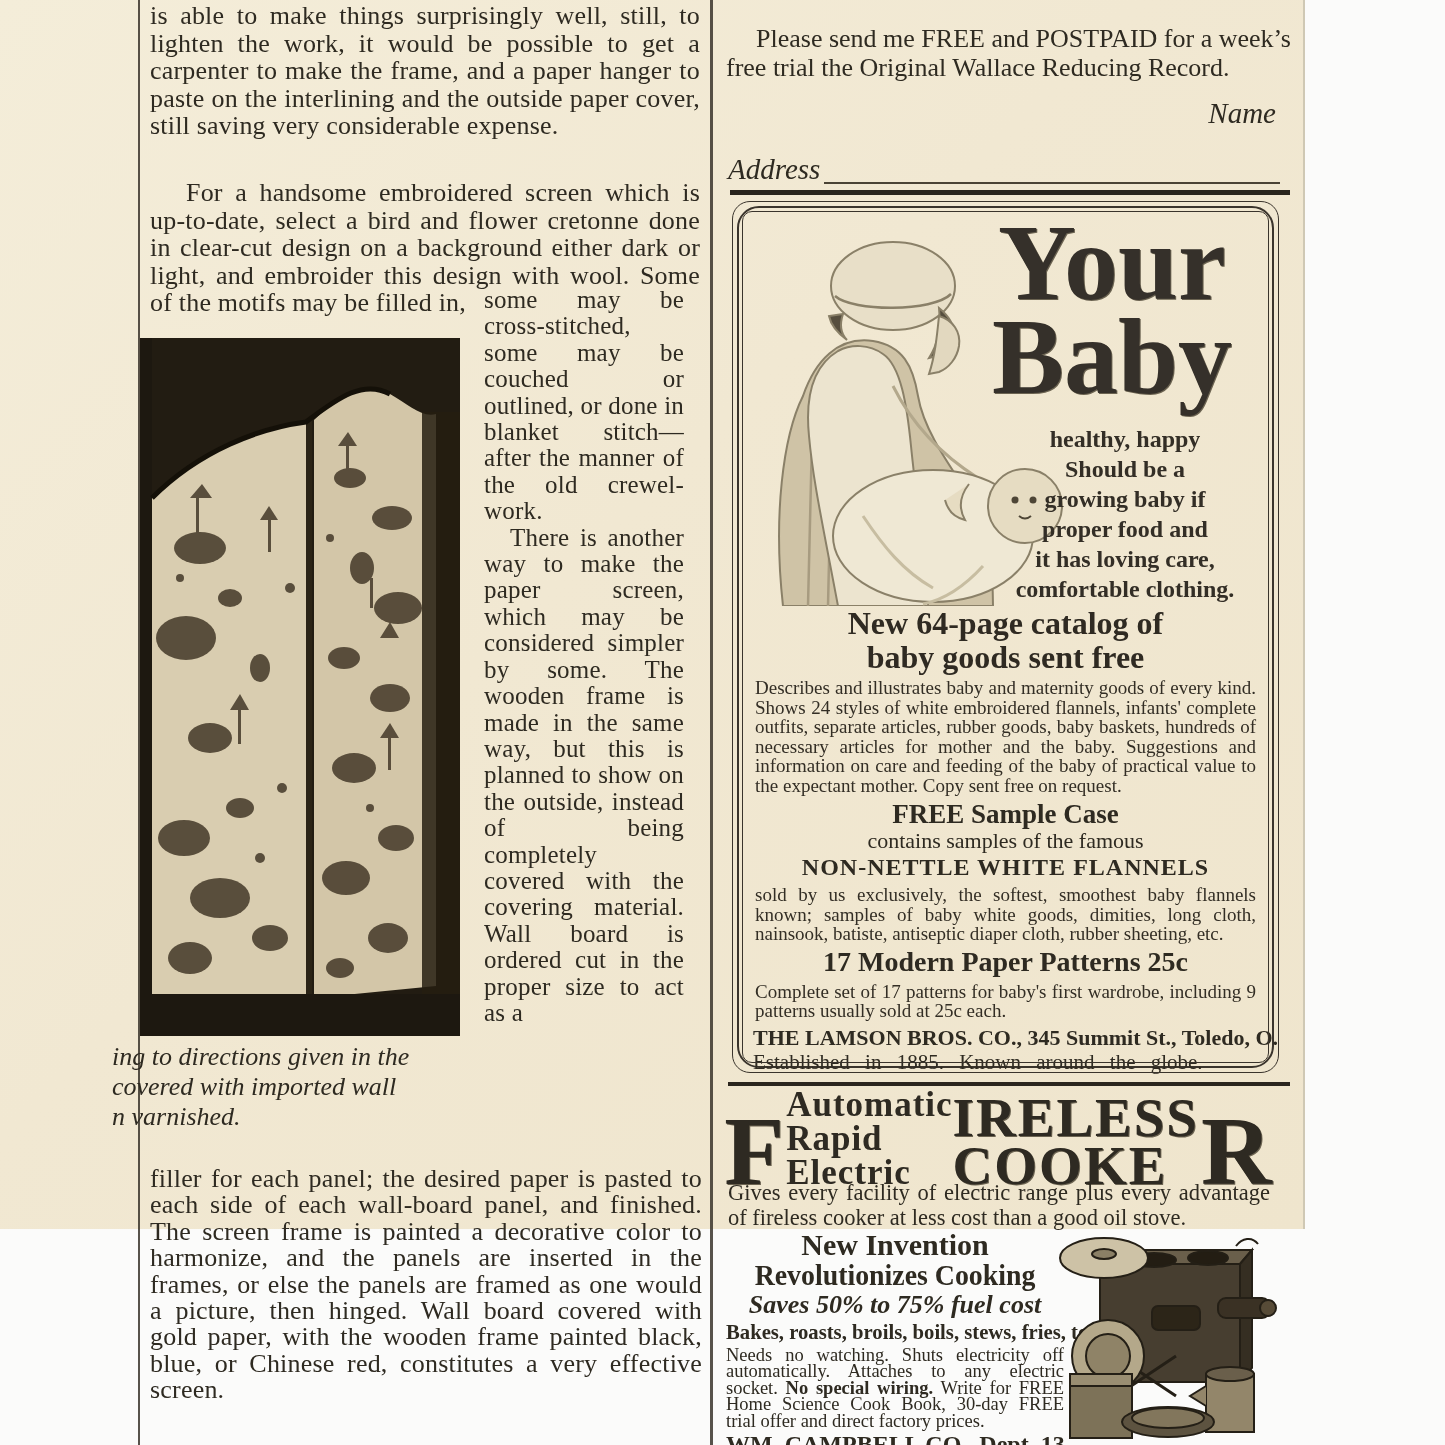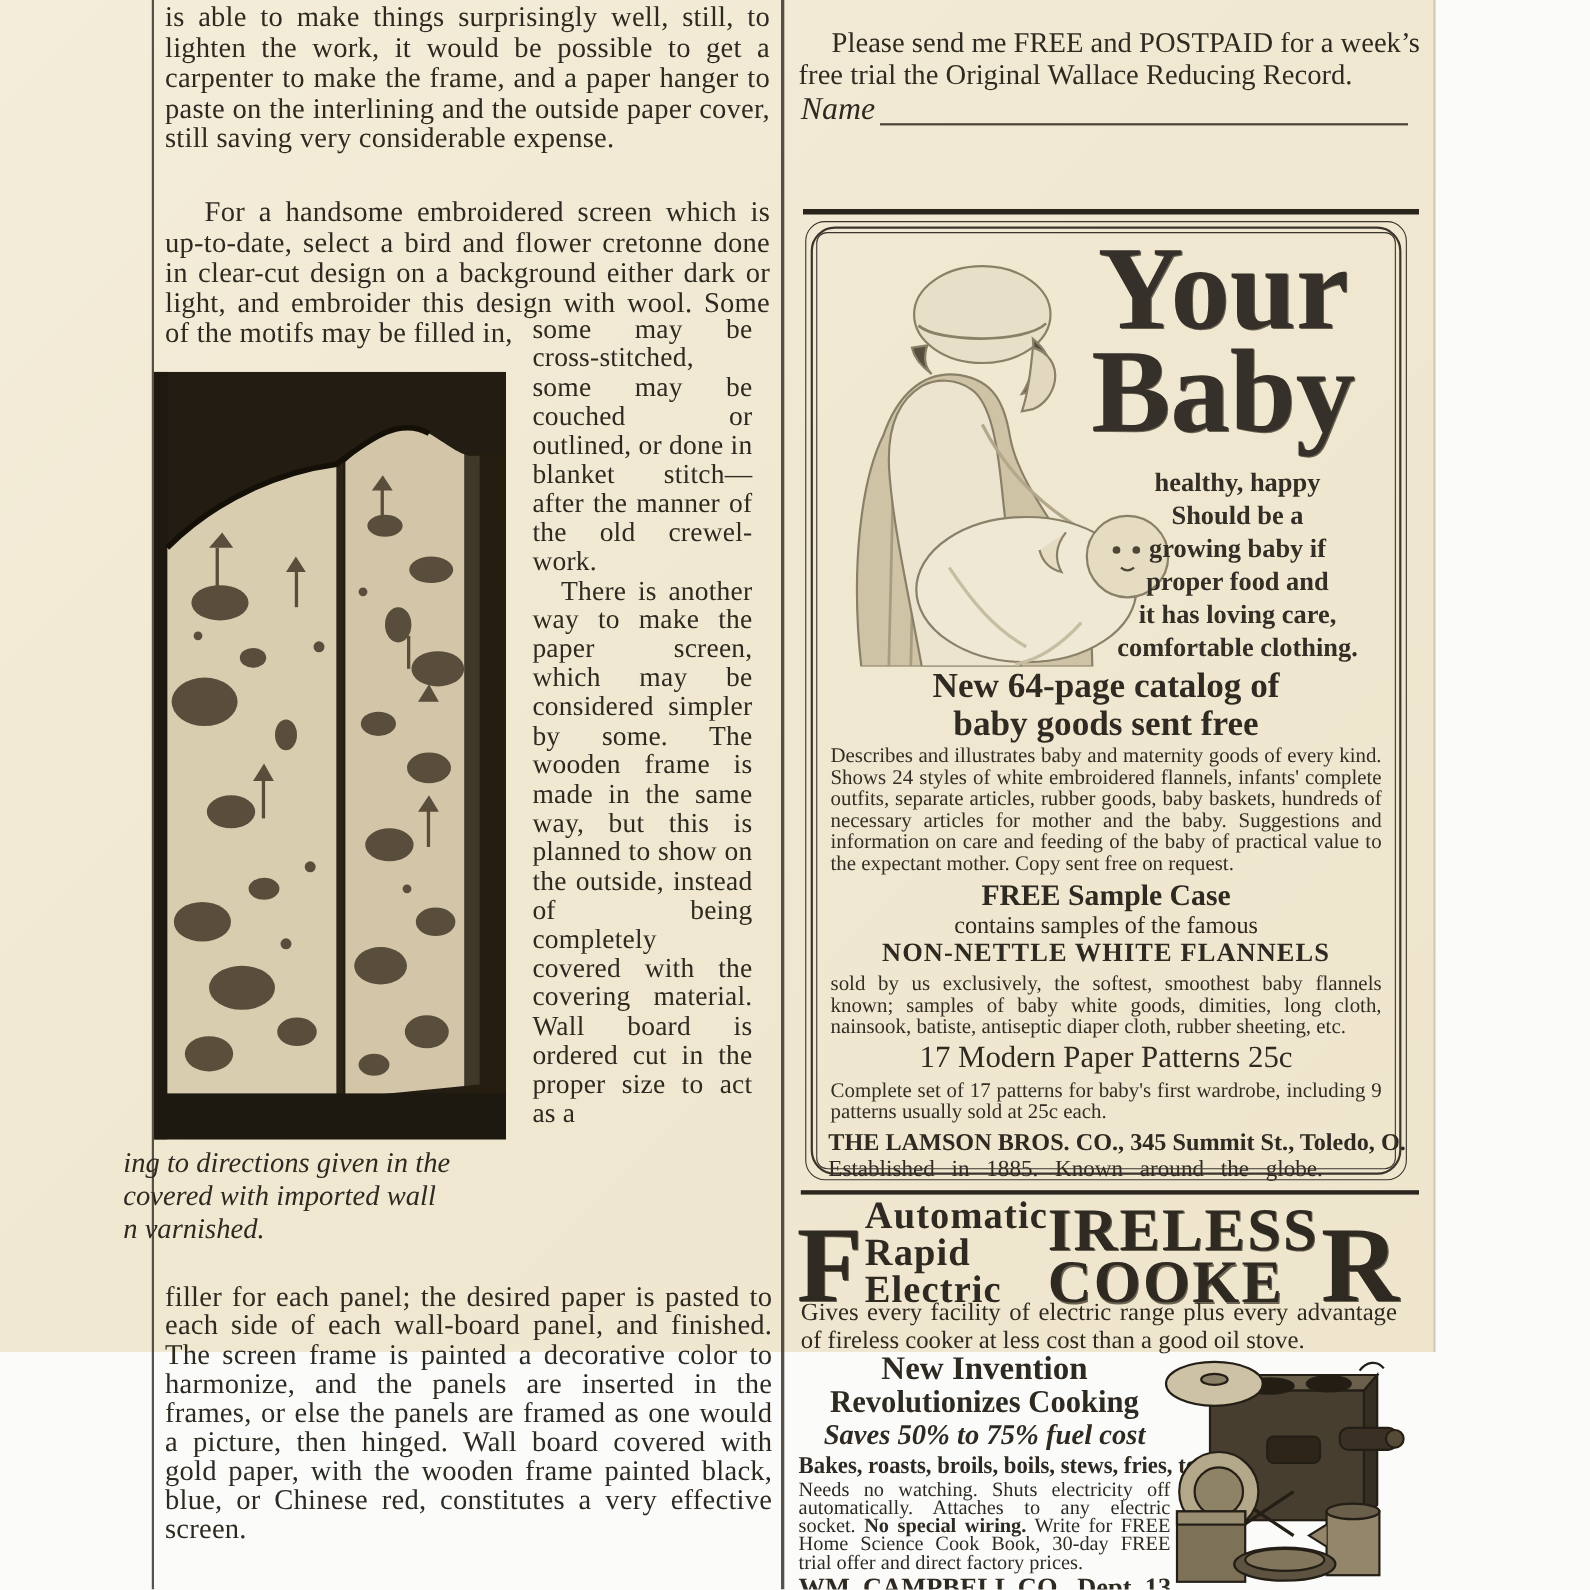--- a/index.html
+++ b/index.html
@@ -36,21 +36,21 @@
     font-style:italic;font-size:26px;line-height:30px;white-space:nowrap;
   }
 
   
   .coupon{position:absolute;left:726px;top:0;width:566px;}
   .coupon .cline{font-size:26px;line-height:29px;}
   .coupon .cline.first{text-indent:30px;margin-top:24px;}
   .form-row{position:absolute;left:2px;display:flex;width:552px;align-items:flex-end;}
   .form-row .flabel{font-style:italic;font-size:29px;line-height:30px;padding-right:4px;}
   .form-row .fill-line{flex:1;border-bottom:2px solid #4a4335;height:24px;}
-  .row-name{top:84px;}
+  .row-name{top:98px;flex-direction:column;}
   .row-address{top:154px;}
   .thick-rule{position:absolute;left:730px;top:190px;width:560px;height:5px;background:#29251d;}
 
   
   .adbox{
     position:absolute;left:737px;top:206px;width:537px;height:862px;
     border:2.5px solid #3a342c;border-radius:22px;box-sizing:border-box;
   }
   .adbox::before{content:"";position:absolute;inset:3px;border:1.5px solid #3a342c;border-radius:10px;pointer-events:none;}
   .adbox::after{content:"";position:absolute;inset:-7px;border:1.5px solid #3a342c;border-radius:18px;pointer-events:none;}
@@ -63,21 +63,21 @@
   }
   .yb-sub{
     position:absolute;left:244px;top:216px;width:284px;text-align:center;
     font-weight:bold;font-size:24px;line-height:30px;color:#332e26;
   }
   .h-catalog{text-align:center;font-weight:bold;font-size:32px;line-height:34px;margin:0 8px;color:#2f2a22;}
   .ad-body{font-size:19px;line-height:19.5px;text-align:justify;margin:4px 16px 0 16px;color:#332e25;}
   .h-free{text-align:center;font-weight:bold;font-size:27px;line-height:30px;margin-top:4px;}
   .sub-free{text-align:center;font-size:22px;line-height:24px;}
   .h-flannel{text-align:center;font-weight:bold;font-size:24px;line-height:28px;letter-spacing:1px;}
-  .h-patterns{text-align:center;font-weight:normal;font-size:28px;line-height:32px;margin-top:2px;}
+  .h-patterns{text-align:center;font-weight:bold;font-size:28px;line-height:32px;margin-top:2px;}
   .company-line{font-weight:bold;font-size:22px;line-height:25px;margin:4px 14px 0 14px;white-space:nowrap;}
   .estab-line{font-size:21px;line-height:24px;margin:0 14px;word-spacing:10px;text-align:justify;}
 
   
   .fc-toprule{position:absolute;left:728px;top:1082px;width:562px;height:4px;background:#2b261e;}
   .fc-head{
     position:absolute;left:733px;top:1088px;width:530px;
     display:flex;align-items:flex-end;justify-content:center;
     color:#2e2a22;font-weight:bold;
   }
@@ -173,20 +173,24 @@
 
   <div class="para" id="bottompara">filler for each panel;  the desired paper is pasted to each side of each wall-board panel, and finished.  The screen frame is painted a decorative color to harmonize, and the panels are inserted in the frames, or else the panels are framed as one would a picture, then hinged.  Wall board covered with gold paper, with the wooden frame painted black, blue, or Chinese red, constitutes a very effective screen.</div>
 
   <div class="coupon">
     <div class="cline first">Please send me FREE and POSTPAID for a week’s</div>
     <div class="cline">free trial the Original Wallace Reducing Record.</div>
     <div class="form-row row-name">
       <span class="flabel">Name</span>
       <span class="fill-line"></span>
     </div>
+    <div class="form-row row-address">
+      <span class="flabel">Address</span>
+      <span class="fill-line"></span>
+    </div>
   </div>
   <div class="thick-rule"></div>
 
   <div class="adbox">
     <div class="babytop">
       <svg class="nurse" width="330" height="390" viewBox="0 0 330 390">
         <g stroke="#8a8068" stroke-width="2">
           <path d="M60,180 C40,220 30,300 40,390 L250,390 C250,340 240,300 220,270 C200,240 180,210 175,180 C170,150 160,130 130,125 C95,120 72,145 60,180 Z" fill="#cfc3a6"></path>
           <path d="M70,180 L65,390 M90,170 L85,390 M112,165 L108,388 M134,162 L132,386" fill="none" stroke="#a79b80" stroke-width="2.5"></path>
           <path d="M95,135 C70,150 62,180 66,220 C70,265 80,310 95,390 L185,390 C180,330 172,270 168,230 C164,190 158,150 140,138 C126,128 108,128 95,135 Z" fill="#ece4cf"></path>

